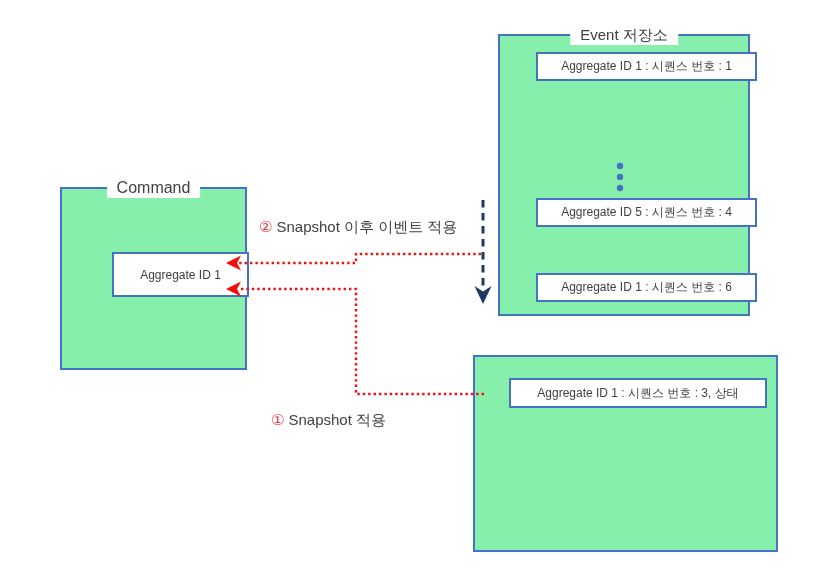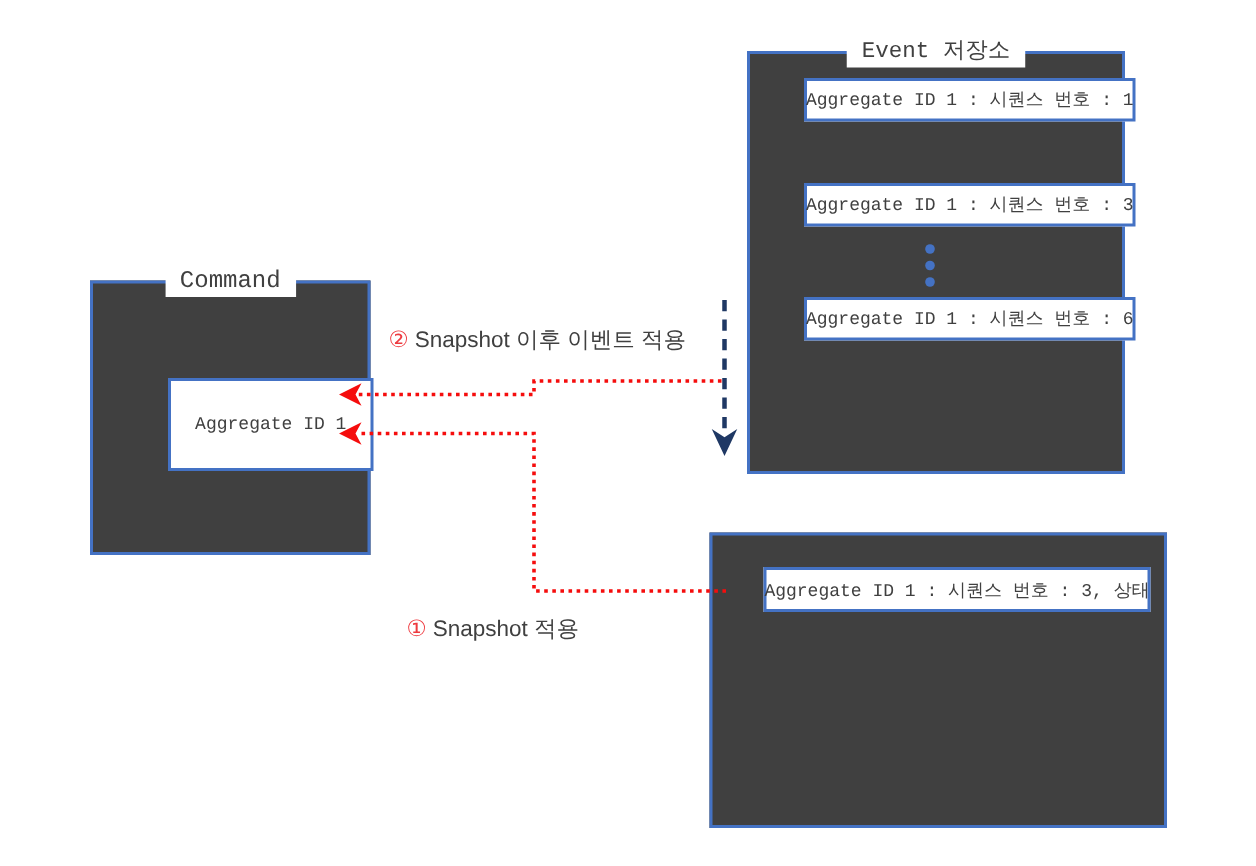--- a/index.html
+++ b/index.html
@@ -25,23 +25,22 @@
     position: absolute;
     inset: 0;
     width: 837px;
     height: 577px;
     pointer-events: none;
     z-index: 5;
   }
   .box {
     position: absolute;
     border: 2px solid var(--blue);
-    background: #404040;
+    background: #86efac;
     z-index: 2;
-    font-family: Liberation Mono, monospace;
   }
   .legend {
     position: absolute;
     top: -12px;
     left: 50%;
     transform: translateX(-50%);
     background: #fff;
     padding: 0 10px;
     font-size: 15px;
     line-height: 21px;
@@ -56,21 +55,21 @@
     background: #fff;
     display: flex;
     align-items: center;
     justify-content: center;
     font-size: 12px;
     color: var(--text);
     white-space: nowrap;
     margin-left: 24px;
   }
   .command-box   { left: 60px;  top: 187px; width: 187px; height: 183px; }
-  .aggregate-box { left: 26px;  top: 63px;  width: 137px; height: 62px; }
+  .aggregate-box { left: 26px;  top: 63px;  width: 137px; height: 45px; }
   .event-box     { left: 498px; top: 34px;  width: 252px; height: 282px; }
   .event-box .cell { left: 12px; width: 221px; height: 29px; }
   .snapshot-box  { left: 473px; top: 355px; width: 305px; height: 197px; }
   .snapshot-box .cell { left: 10px; top: 21px; width: 258px; height: 30px; }
   .step-label {
     position: absolute;
     font-size: 15px;
     line-height: 21px;
     color: var(--text);
     white-space: nowrap;
@@ -121,22 +120,22 @@
   <div class="box command-box">
     <span class="legend lg">Command</span>
     <div class="cell aggregate-box">
       <span>Aggregate ID 1</span>
     </div>
   </div>
 
   <div class="box event-box">
     <span class="legend">Event 저장소</span>
     <div class="cell" style="top:16px">Aggregate ID 1 : 시퀀스 번호 : 1</div>
-    <div class="cell" style="top:86px">Aggregate ID 1 : 시퀀스 번호 : 3</div>
-    <div class="cell" style="top:162px">Aggregate ID 1 : 시퀀스 번호 : 6</div>
+    <div class="cell" style="top:162px">Aggregate ID 5 : 시퀀스 번호 : 4</div>
+    <div class="cell" style="top:237px">Aggregate ID 1 : 시퀀스 번호 : 6</div>
   </div>
 
   <div class="box snapshot-box">
     <div class="cell">Aggregate ID 1 : 시퀀스 번호 : 3, 상태</div>
   </div>
 
   <div class="step-label step2-label">
     <span class="num">②</span><span>Snapshot 이후 이벤트 적용</span>
   </div>
   <div class="step-label step1-label">

